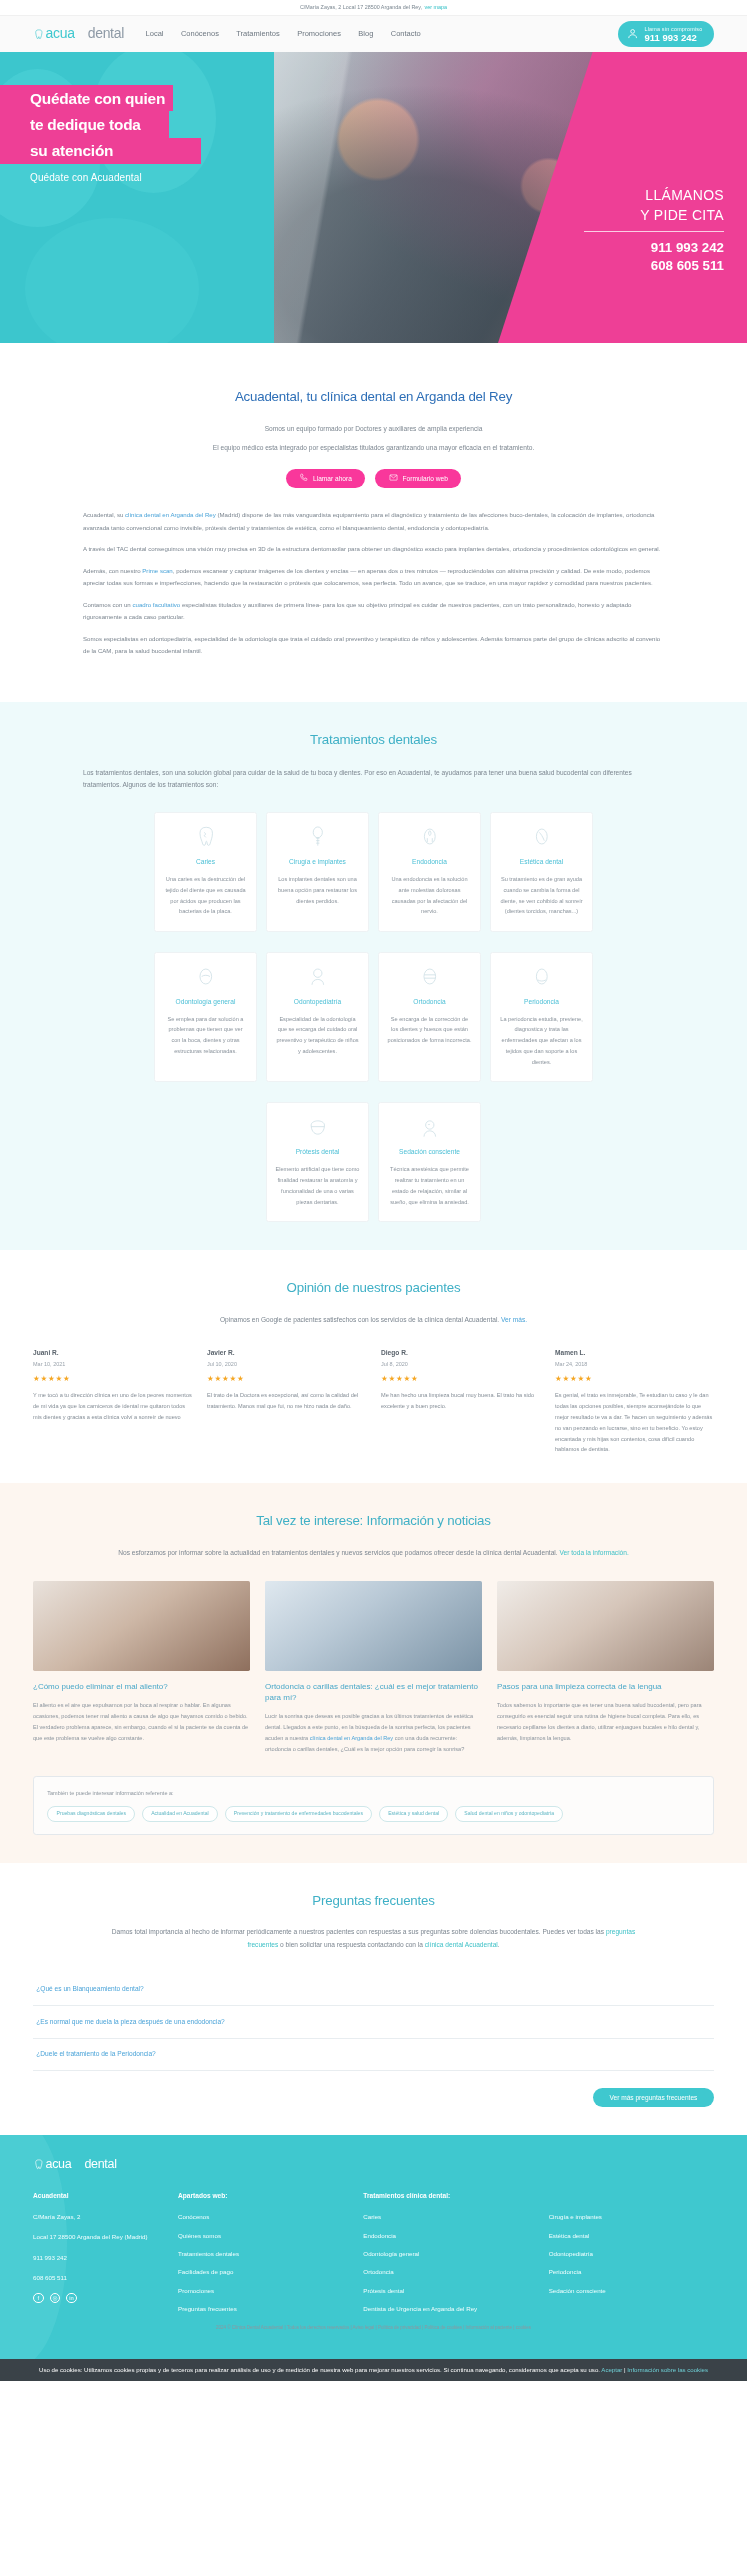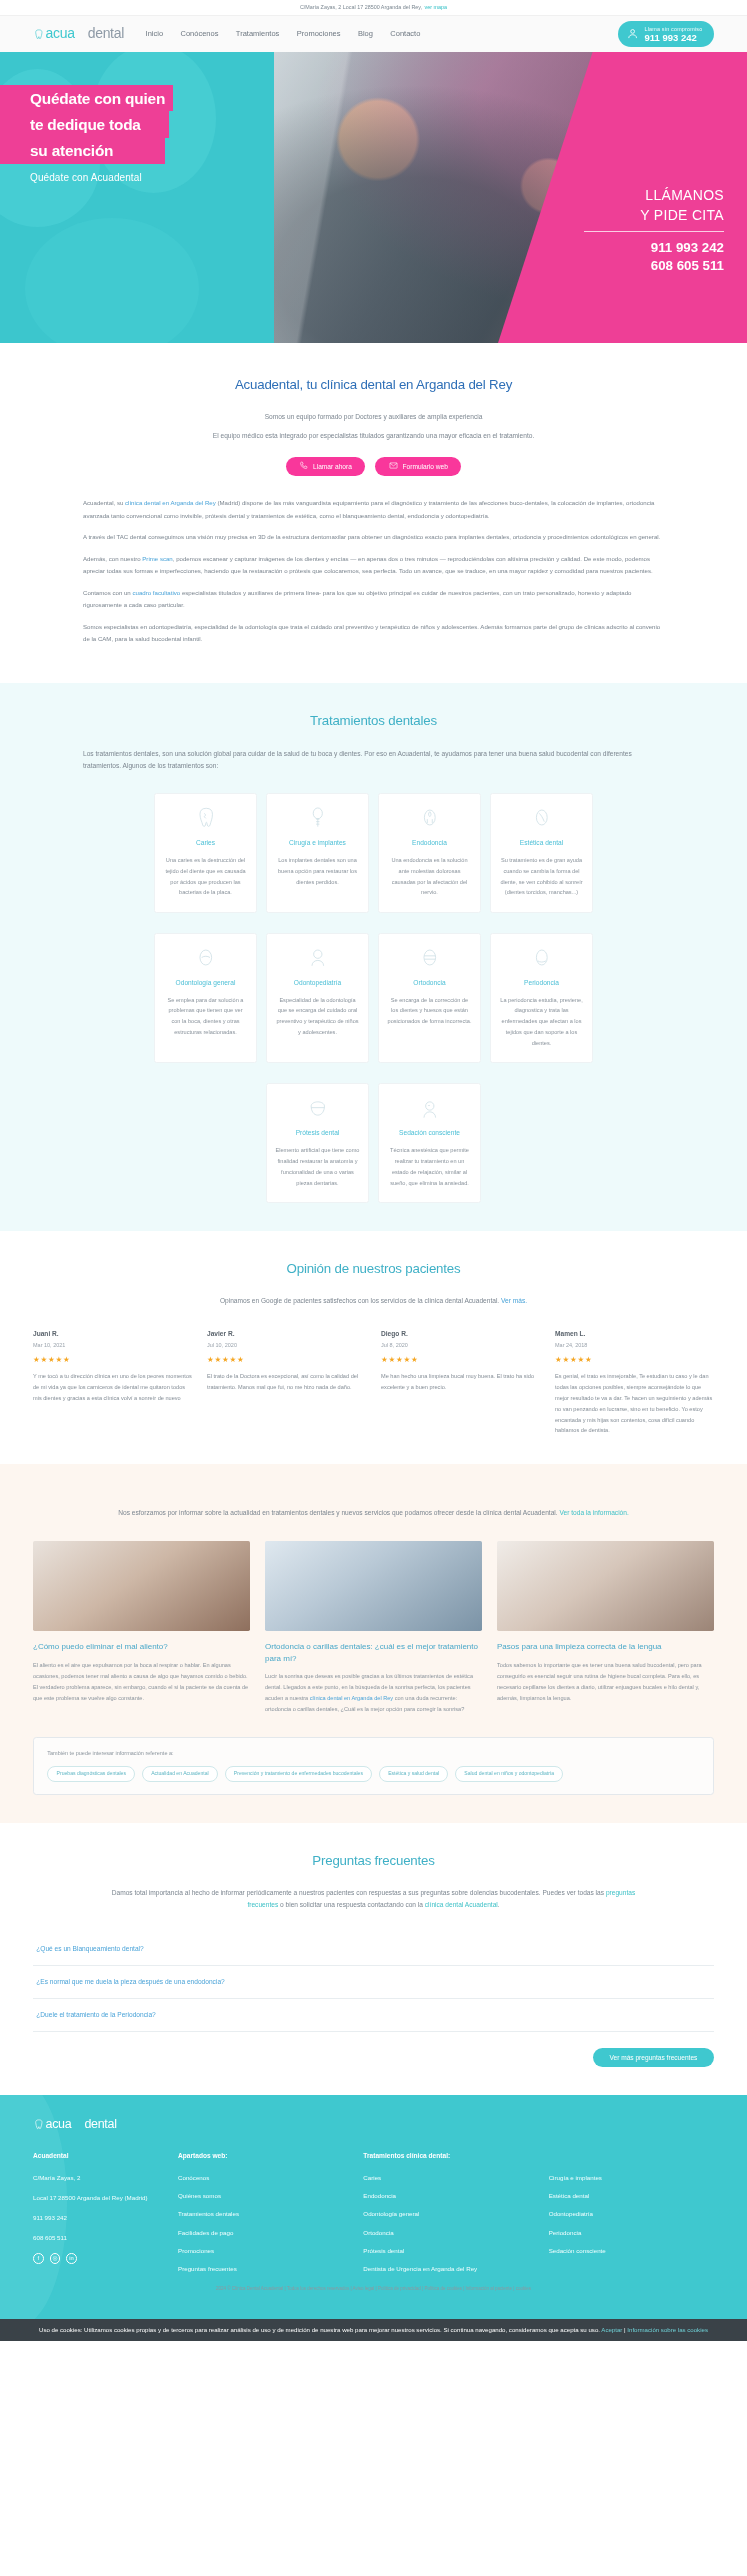--- a/index.html
+++ b/index.html
@@ -69,36 +69,36 @@
     position:absolute;right:0;top:0;bottom:0;width:249px;
     background:#ee3f96;
     clip-path:polygon(38% 0,100% 0,100% 100%,0 100%);
   }
   .hero-left{position:absolute;left:0;top:33px;width:332px;z-index:4;}
   .hl-band{
     display:table;background:#ee3f96;color:#fff;font-size:15.4px;font-weight:700;
     line-height:1.38;padding:2.5px 8.3px 2.5px 30px;letter-spacing:-0.2px;
   }
   .hl-band2{padding-right:28px;}
-  .hl-band3{padding-right:52px;}
+  .hl-band3{padding-right:88px;}
   .hl-sub{
     margin:11.6px 0 0 30px;color:#fff;font-size:10.8px;font-weight:600;
     line-height:1.42;letter-spacing:0.2px;
   }
   .hl-sub2{
     margin:6.6px 0 0 30px;color:#fff;font-size:10px;font-weight:400;letter-spacing:0.1px;
   }
   .hero-right{position:absolute;right:23px;top:133px;z-index:5;text-align:right;color:#fff;}
   .hr-t{font-size:14px;font-weight:400;letter-spacing:0.3px;line-height:1.45;}
   .hr-rule{height:0.8px;background:rgba(255,255,255,.75);margin:5.8px 0 6.6px auto;width:140px;}
   .hr-p{font-size:13.3px;font-weight:700;line-height:1.35;}
 
   
   .sec{padding:28px 0;}
-  .wrap{width:631px;margin:4px auto;}
+  .wrap{width:631px;margin:16px auto;}
   .wrap-wide{width:681px;margin:0 auto;}
   h2.sect{
     text-align:center;font-size:13.3px;font-weight:400;color:#2e6fb7;letter-spacing:-0.2px;
   }
   h2.sect.teal{color:#3fb0c6;}
   .lead{text-align:center;font-size:6.6px;color:#7c8690;margin-top:15px;line-height:1.9;}
   .body-p{font-size:6.1px;color:#7b858f;line-height:2.05;margin-bottom:9px;text-align:left;}
   .lnk{color:#4aa3d8;}
   .lnk-t{color:#3fc1c7;}
 
@@ -196,21 +196,21 @@
   <div class="nav">
     <a class="logo" href="#">
       <span class="logo-mark">
         <svg viewBox="0 0 24 24" width="10.8" height="10.8">
             <path d="M12 2C8 2 6 4 6 8c0 5 2 8 3 12 .5 2 2.5 2 3-0 .3-1.6.6-3 1-3s.7 1.4 1 3c.5 2 2.5 2 3 0 1-4 3-7 3-12 0-4-2-6-6-6z" fill="none" stroke="#3fc8cf" stroke-width="1.4"></path>
           </svg>
       </span>
       <span class="logo-txt"><span class="a">acua</span><span class="b">dental</span></span>
     </a>
     <div class="navlinks">
-      <a href="#">Inicio</a>
+      <a href="#">Local</a>
       <a href="#">Conócenos</a>
       <a href="#">Tratamientos</a>
       <a href="#">Promociones</a>
       <a href="#">Blog</a>
       <a href="#">Contacto</a>
     </div>
     <a class="cta-call" href="#">
       <span class="ic">
         <svg viewBox="0 0 24 24" width="13.3" height="13.3">
             <circle cx="12" cy="8" r="3.4" fill="none" stroke="#fff" stroke-width="1.5"></circle>
@@ -423,20 +423,21 @@
           <div class="dt">Mar 24, 2018</div>
           <div class="stars">★★★★★</div>
           <p>Es genial, el trato es inmejorable, Te estudian tu caso y le dan todas las opciones posibles, siempre aconsejándote lo que mejor resultado te va a dar. Te hacen un seguimiento y además no van penzando en lucrarse, sino en tu beneficio. Yo estoy encantada y mis hijas son contentos, cosa difícil cuando hablamos de dentista.</p>
         </div>
       </div>
   </div>
 </section>
 
 <section class="sec news">
   <div class="wrap-wide">
+    <h2 class="sect teal">Tal vez te interese: Información y noticias</h2>
     <div class="lead" style="width:515px;margin:15px auto 0"><span>Nos esforzamos por informar sobre la actualidad en tratamientos dentales y nuevos servicios que podamos ofrecer desde la clínica dental Acuadental. </span><a class="lnk-t" href="#">Ver toda la información.</a></div>
 
     <div class="ncards">
       <article class="ncard">
         <div class="nimg a"></div>
         <h3>¿Cómo puedo eliminar el mal aliento?</h3>
         <p>El aliento es el aire que expulsamos por la boca al respirar o hablar. En algunas ocasiones, podemos tener mal aliento a causa de algo que hayamos comido o bebido. El verdadero problema aparece, sin embargo, cuando el si la paciente se da cuenta de que este problema se vuelve algo constante.</p>
       </article>
       <article class="ncard">
         <div class="nimg b"></div>

